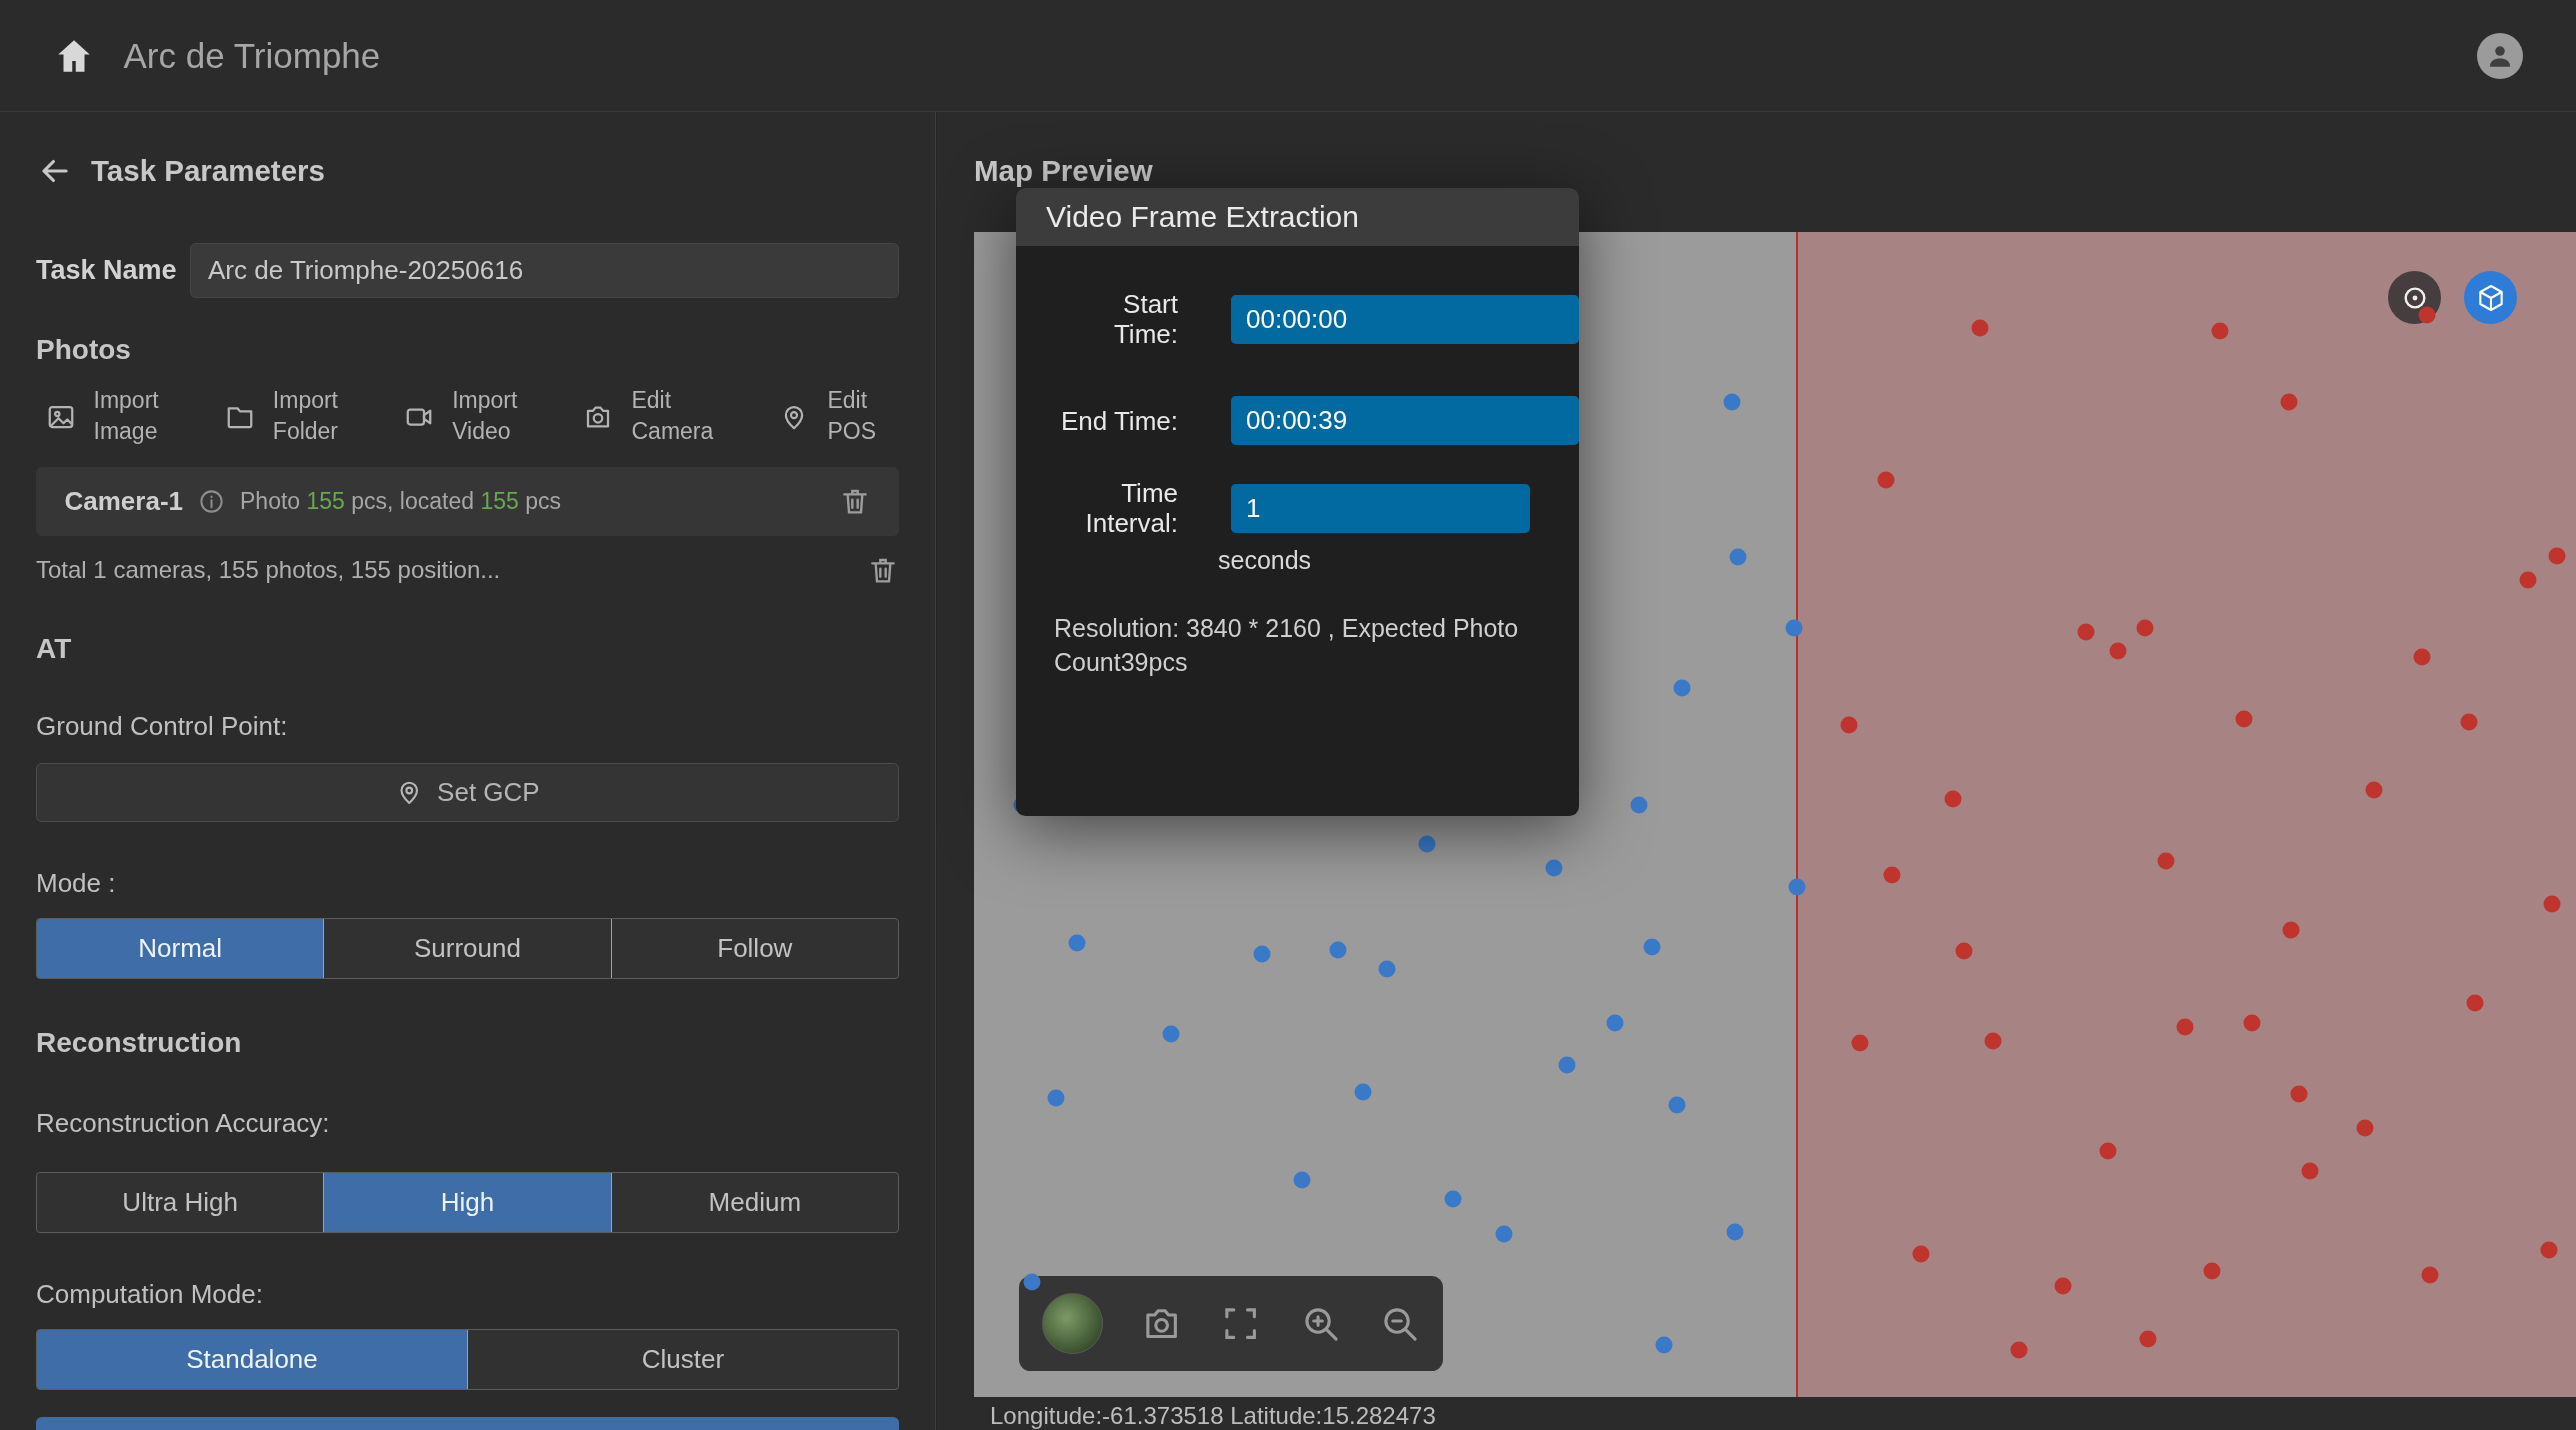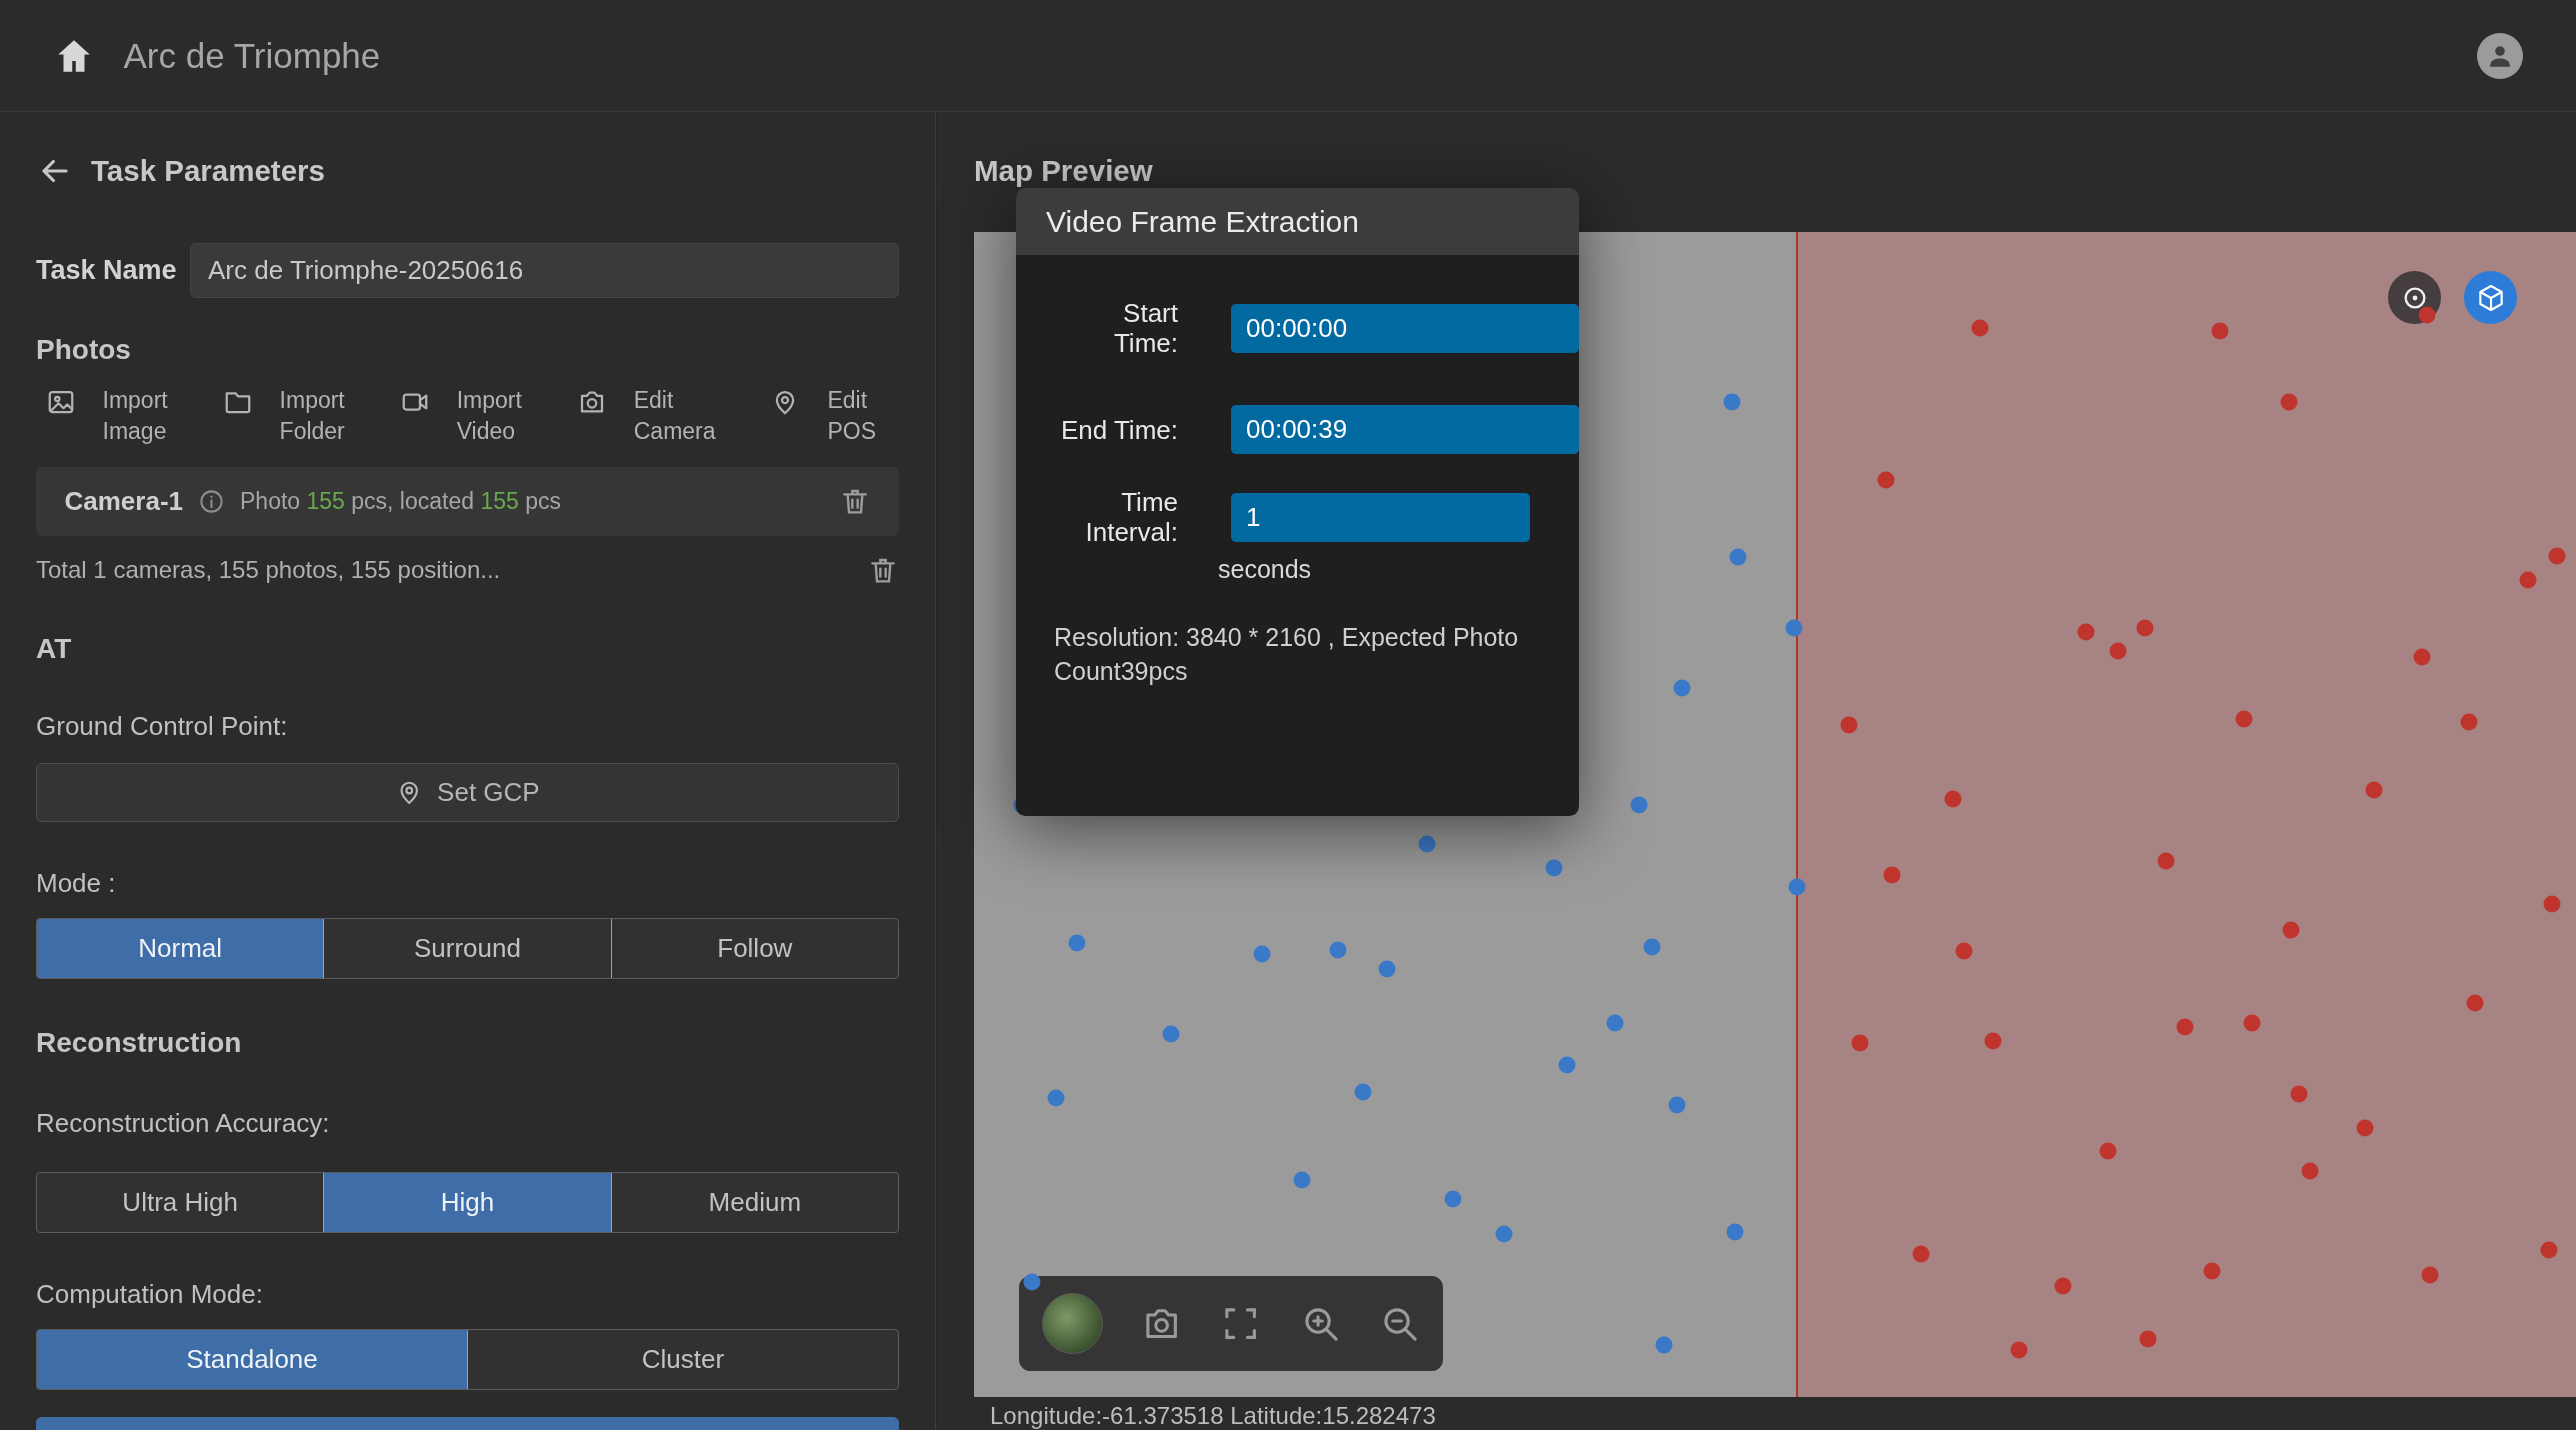--- a/index.html
+++ b/index.html
@@ -25,21 +25,21 @@
   .back-heading{font-size:29.5px;font-weight:bold;color:#c8c8c8;}
   .taskname-row{margin-top:53px;display:flex;align-items:center;height:55px;}
   .taskname-label{width:154px;font-size:27px;font-weight:bold;color:#d2d2d2;flex:none;}
   .taskname-input{flex:1;height:55px;background:#3a3a3a;border:1px solid #454545;border-radius:5.7px;
                   color:#c9c9c9;font-size:26px;padding:0 17px;box-sizing:border-box;
                   font-family:inherit;}
   .sec-heading{font-size:28px;font-weight:bold;color:#c6c6c6;}
   .photos-heading{margin-top:36px;}
   .import-row{margin-top:13.3px;height:80px;display:flex;justify-content:space-between;
               align-items:flex-start;padding:0 23px 0 9.5px;}
-  .import-btn{display:flex;align-items:flex-start;gap:27px;background:none;border:none;
+  .import-btn{display:flex;align-items:center;gap:18px;background:none;border:none;
               color:#b3b3b3;cursor:pointer;padding:5.7px 0;}
   .import-btn svg{width:30px;height:30px;flex:none;margin-top:1.9px;}
   .import-btn .ib-label{font-size:23px;line-height:1.35;text-align:left;width:min-content;
                         font-family:inherit;color:#b3b3b3;}
   .camera-row{margin-top:7.6px;height:69px;background:#363636;border-radius:5.7px;display:flex;
               align-items:center;padding:0 28.5px;gap:15px;}
   .camera-name{font-size:26px;font-weight:bold;color:#cfcfcf;}
   .info-icon{width:27px;height:27px;color:#8d8d8d;flex:none;}
   .camera-detail{font-size:23px;color:#a6a6a6;}
   .green{color:var(--green-count);}
@@ -86,21 +86,21 @@
                background:rgba(28,28,28,0.8);border-radius:11.4px;display:flex;align-items:center;
                padding:0 23px;box-sizing:border-box;gap:38px;}
   .thumb-circle{width:59px;height:59px;border-radius:50%;border:1.9px solid #5a5a5a;flex:none;
                 background:radial-gradient(circle at 40% 40%, #7d9a66, #374d2c 75%);cursor:pointer;}
   .tool-btn{width:42px;height:42px;color:#9a9a9a;background:none;border:none;padding:0;cursor:pointer;}
   .coords{position:absolute;left:53px;bottom:0;font-size:24px;color:#bcbcbc;line-height:30px;}
 
   
   .modal{position:absolute;left:1016px;top:188px;width:563px;height:628px;background:#1f1f1f;
          border-radius:9.5px;box-shadow:0 13.3px 67px rgba(0,0,0,0.55);z-index:10;overflow:hidden;}
-  .modal-header{height:67px;background:#3c3c3c;display:flex;align-items:center;padding:0 30px;}
+  .modal-header{height:58px;background:#3c3c3c;display:flex;align-items:center;padding:0 30px;}
   .modal-title{font-size:30px;color:#eaeaea;}
   .modal-body{padding:43px 38px 0 38px;}
   .field-row{display:flex;align-items:center;gap:32px;}
   .row-start{margin-bottom:47px;}
   .row-end{margin-bottom:33px;}
   .m-label{width:124px;flex:none;text-align:right;font-size:26px;color:#e8e8e8;line-height:30px;
            margin-right:21px;}
   .m-label span{display:block;}
   .m-input{height:49px;background:#0369a1;border:none;border-radius:4.8px;color:#fff;font-size:26px;
            padding:0 15px;box-sizing:border-box;font-family:inherit;}

